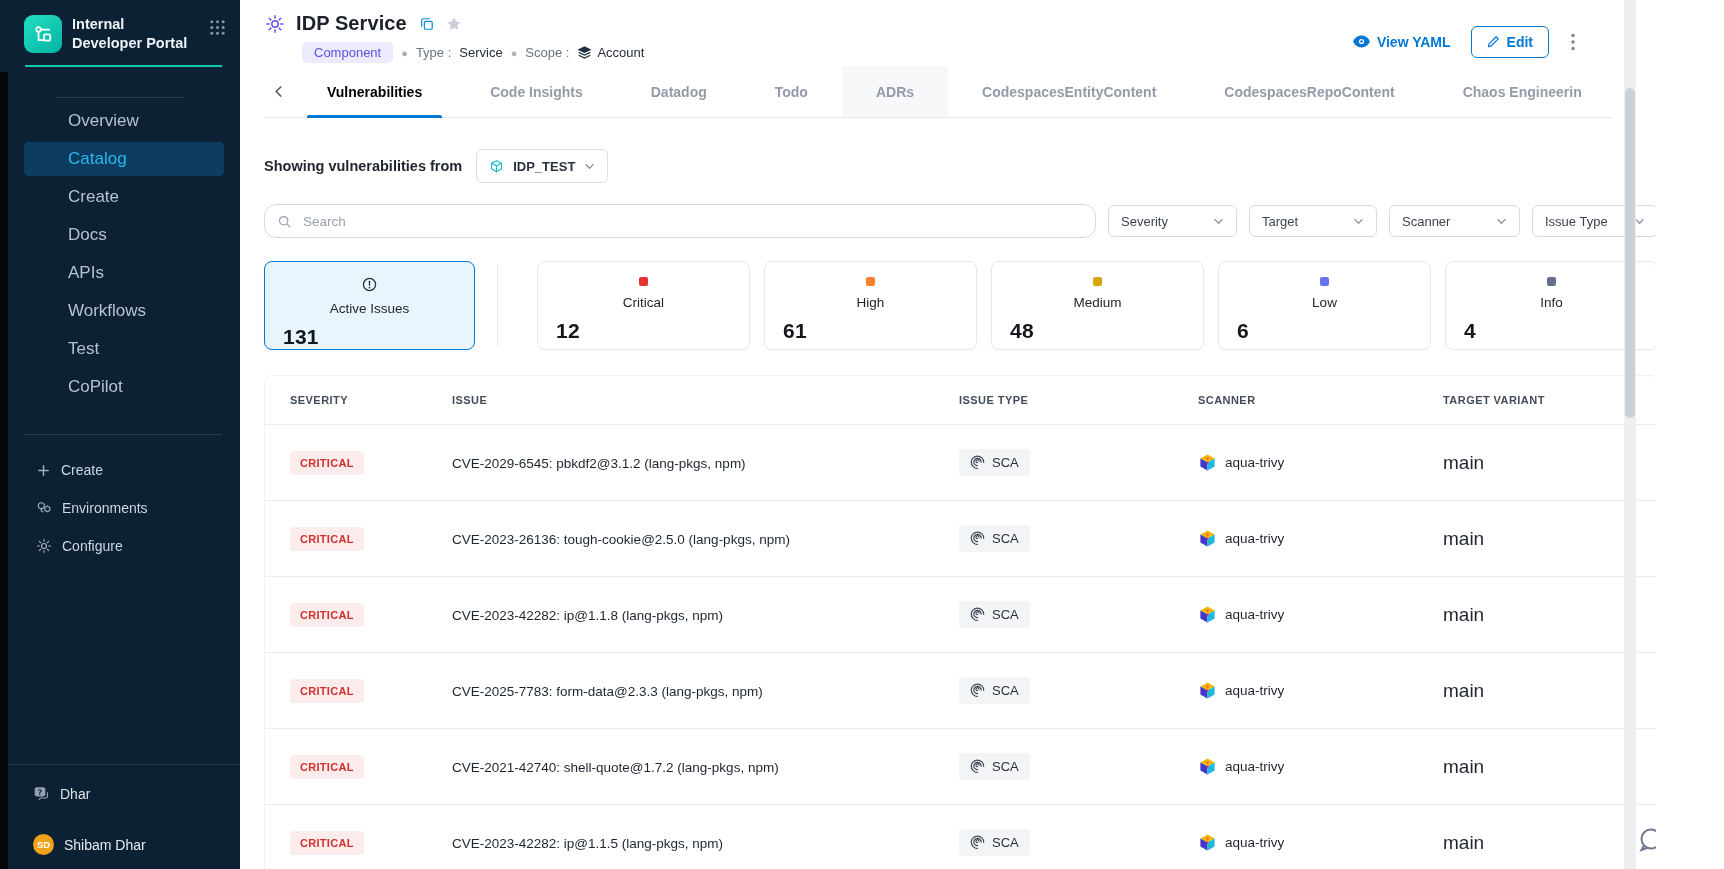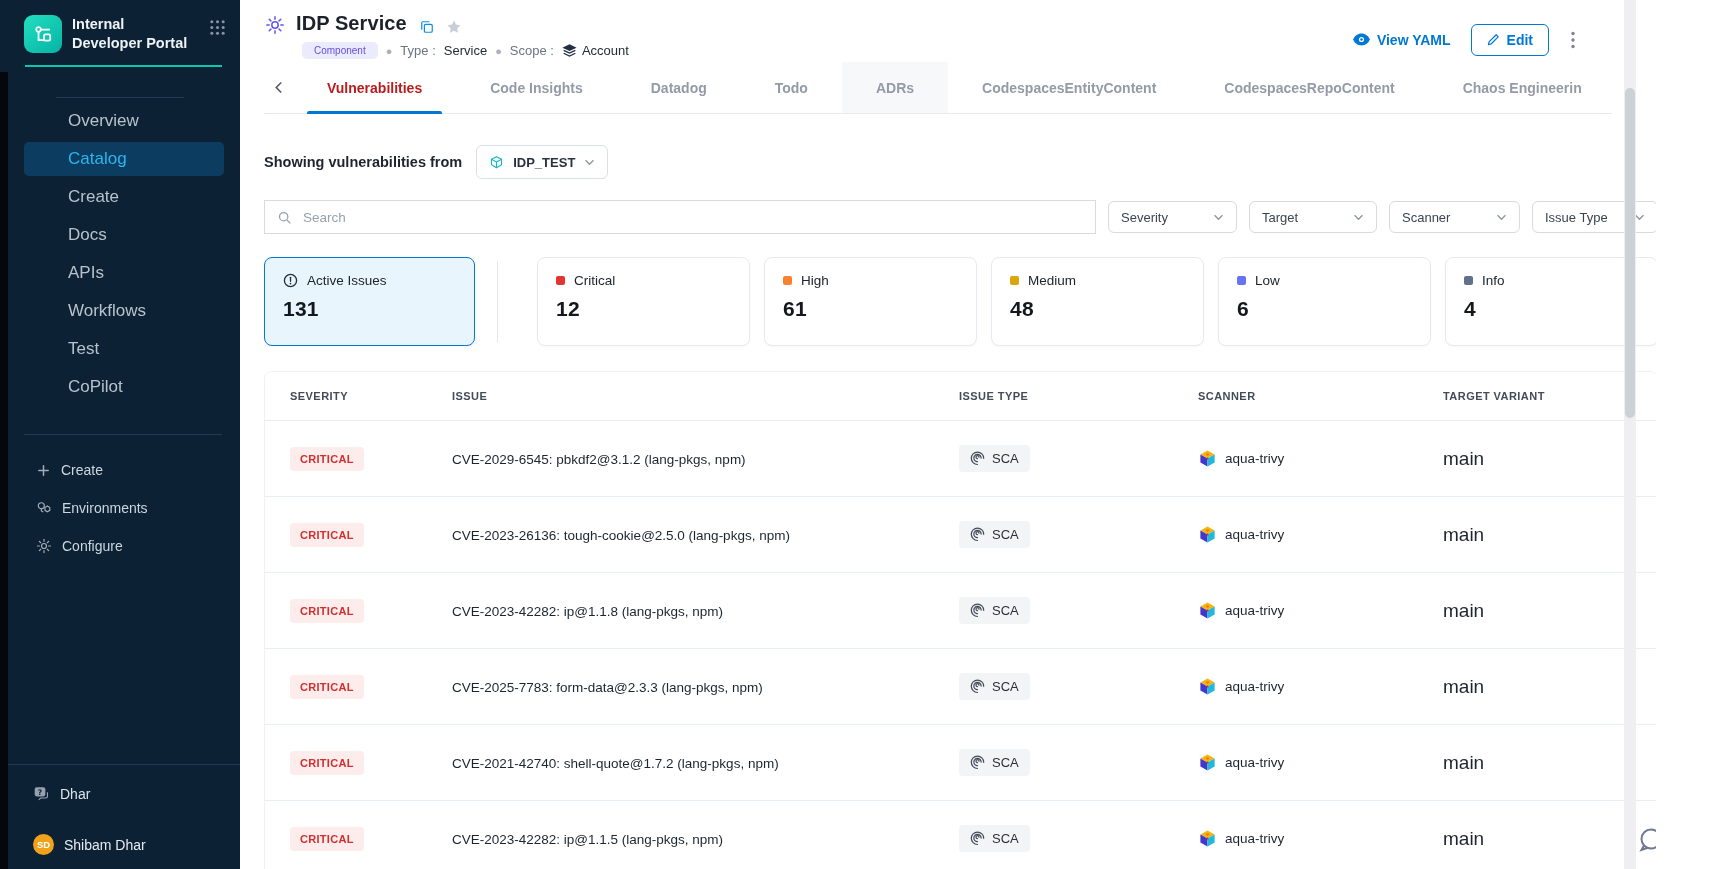--- a/index.html
+++ b/index.html
@@ -31,67 +31,67 @@
   .sb-bottom{margin-top:auto;border-top:1px solid #24394d;padding:20px 0 14px 33px;}
   .sb-help{display:flex;align-items:center;gap:10px;font-size:14px;color:#dde4ea;cursor:pointer;}
   .sb-user{display:flex;align-items:center;gap:10px;margin-top:32px;cursor:pointer;}
   .avatar{width:21px;height:21px;border-radius:50%;background:#f0a21b;color:#fff;font-size:9.5px;font-weight:bold;
           display:flex;align-items:center;justify-content:center;}
   .sb-user-name{font-size:14px;color:#e6ebf1;}
 
   
   .main{position:absolute;left:240px;top:0;right:0;bottom:0;background:#fff;}
   .page-header{display:flex;justify-content:space-between;padding:12px 79px 0 25px;}
-  .title-row{display:flex;align-items:flex-end;gap:11px;}
+  .title-row{display:flex;align-items:center;gap:11px;}
   .page-title{font-size:20px;font-weight:bold;color:#1c212b;letter-spacing:.1px;}
   .title-icons{display:flex;align-items:center;gap:12px;margin-left:2px;}
   .meta-row{display:flex;align-items:center;gap:8px;margin:7px 0 0 37px;font-size:13px;color:#6b7482;}
-  .kind-badge{background:#eceafd;color:#6050e0;padding:3px 12px;border-radius:5px;font-size:10px;}
+  .kind-badge{background:#eceafd;color:#6050e0;padding:3px 12px;border-radius:5px;font-size:13px;}
   .meta-dot{color:#aab1bc;font-size:11px;}
   .meta-val{color:#252c38;}
   .scope-val{display:flex;align-items:center;gap:5px;color:#252c38;}
   .header-actions{display:flex;align-items:center;gap:20px;margin-top:8px;}
   .view-yaml{display:flex;align-items:center;gap:7px;color:#0278d5;font-size:14px;font-weight:bold;cursor:pointer;}
   .edit-btn{display:flex;align-items:center;gap:7px;height:32px;padding:0 15px;border:1px solid #0278d5;border-radius:6px;
             color:#0278d5;font-size:14px;font-weight:bold;background:#fff;cursor:pointer;}
   .kebab{display:flex;align-items:center;cursor:pointer;padding:2px;}
 
   
   .tab-bar{display:flex;align-items:stretch;height:51px;margin:3px 44px 0 24px;border-bottom:1px solid #e7e9ee;}
   .tab-chev{display:flex;align-items:center;padding:0 10px;cursor:pointer;color:#555b66;}
   .tab-chev.right{margin-left:auto;}
   .tab{position:relative;display:flex;align-items:center;padding:0 34px;font-size:14px;font-weight:bold;
        color:#949aa7;white-space:nowrap;cursor:pointer;}
-  .tab.active{color:#b91c1c;text-align:center;}
+  .tab.active{color:#000000;text-align:center;}
   .tab.active::after{content:"";position:absolute;left:14px;right:14px;bottom:-1px;height:3px;background:#0278d5;
                      border-radius:2px 2px 0 0;}
   .tab.hl{background:#f7f8fa;}
 
   
   .content{margin-left:24px;width:1394px;}
   .showing-row{display:flex;align-items:center;gap:14px;margin-top:31px;}
   .showing-label{font-size:14.5px;font-weight:bold;color:#1f2430;}
   .scope-select{display:flex;align-items:center;gap:9px;height:32px;padding:0 12px;border:1px solid #dbdfe6;
                 border-radius:6px;background:#fff;font-size:13px;font-weight:bold;color:#2a3240;cursor:pointer;}
   .filter-row{display:flex;align-items:center;margin-top:21px;}
   .search-box{display:flex;align-items:center;gap:9px;width:834px;height:34px;border:1px solid #d7dae0;
-              border-radius:0;padding:8px 12px;box-sizing:border-box;background:#fff;}
+              border-radius:12px;padding:8px 12px;box-sizing:border-box;background:#fff;}
   .search-box input{border:none;outline:none;flex:1;font-size:13.5px;font-family:inherit;color:#2a3240;background:transparent;}
   .search-box input::placeholder{color:#98a1ad;}
   .filter-select{display:flex;align-items:center;justify-content:space-between;height:32px;margin-left:12px;
                  padding:0 12px;border:1px solid #d7dae0;border-radius:6px;background:#fff;box-sizing:border-box;
                  font-size:13px;color:#3c4350;cursor:pointer;}
 
   
   .cards-row{display:flex;align-items:stretch;margin-top:23px;height:89px;}
   .stat-card{width:213px;border:1px solid #e6e9ef;border-radius:8px;background:#fff;box-sizing:border-box;
              padding:15px 18px;margin-left:14px;cursor:pointer;box-shadow:0 1px 2px rgba(20,30,50,.03);}
   .stat-card.first{margin-left:0;width:222px;}
   .stat-card.active-card{background:#e9f5fd;border:1px solid #0278d5;}
-  .stat-head{display:flex;align-items:center;gap:9px;}
+  .stat-head{display:flex;align-items:center;gap:9px;flex-direction:column;}
   .stat-label{font-size:13.5px;color:#21262e;}
   .dot{width:9px;height:9px;border-radius:2px;flex:0 0 auto;}
   .stat-value{margin-top:9px;font-size:21px;font-weight:bold;color:#14171c;letter-spacing:.2px;}
   .v-sep{width:1px;background:#e3e6eb;margin:4px 25px 4px 22px;flex:0 0 auto;}
 
   
   .vuln-table{margin-top:25px;border:1px solid #eef1f5;border-radius:8px 8px 0 0;overflow:hidden;}
   .thead,.trow{display:grid;grid-template-columns:162px 507px 239px 245px 1fr;align-items:center;padding-left:25px;}
   .thead{height:48px;border-bottom:1px solid #e8ebf0;background:#fff;}
   .th{font-size:11px;font-weight:bold;letter-spacing:.45px;color:#434c59;text-transform:uppercase;}

